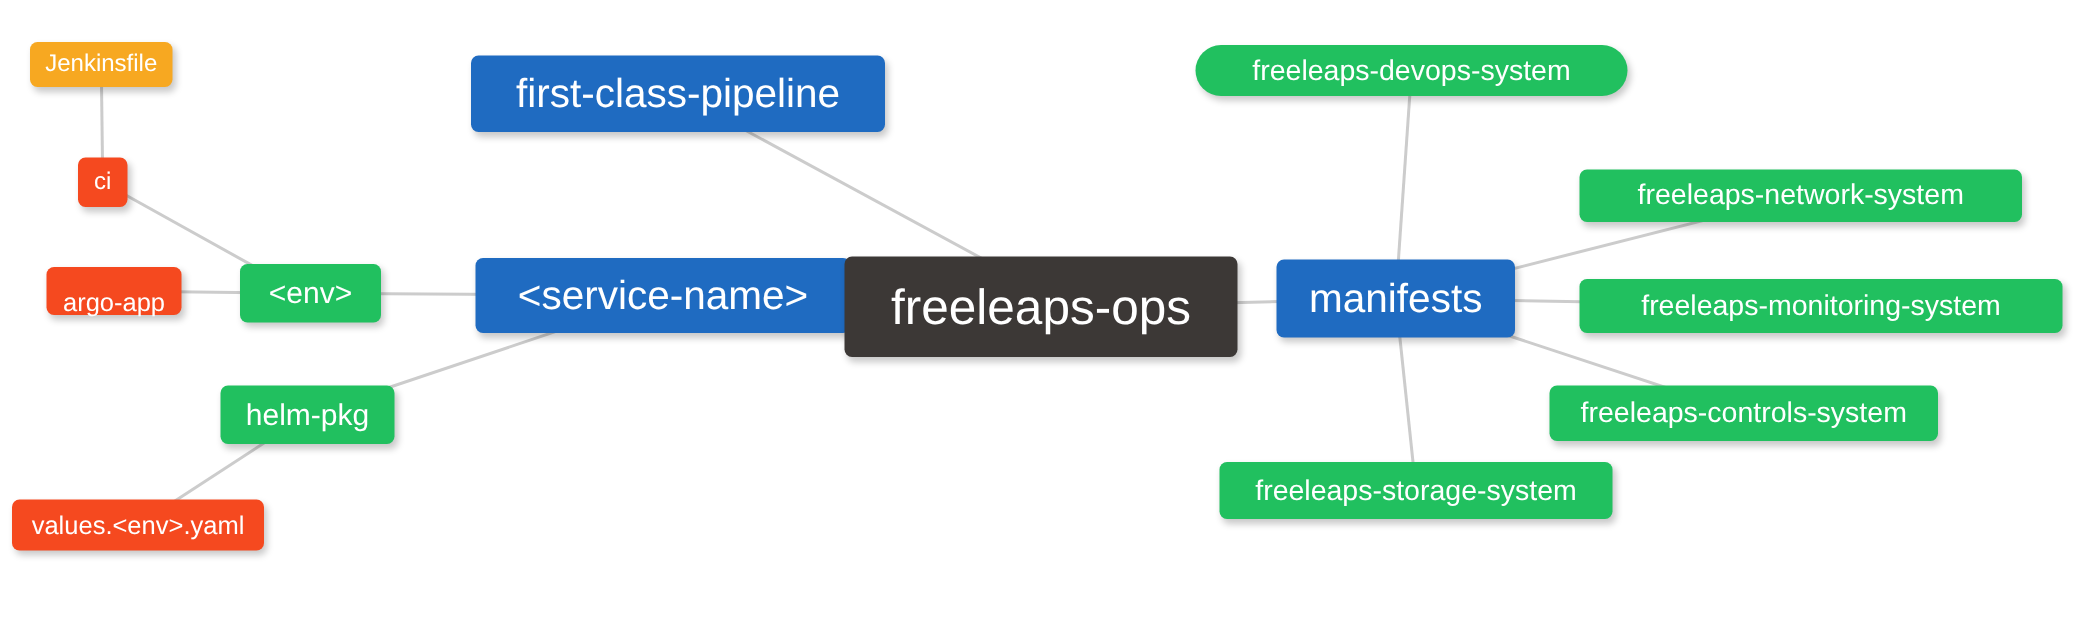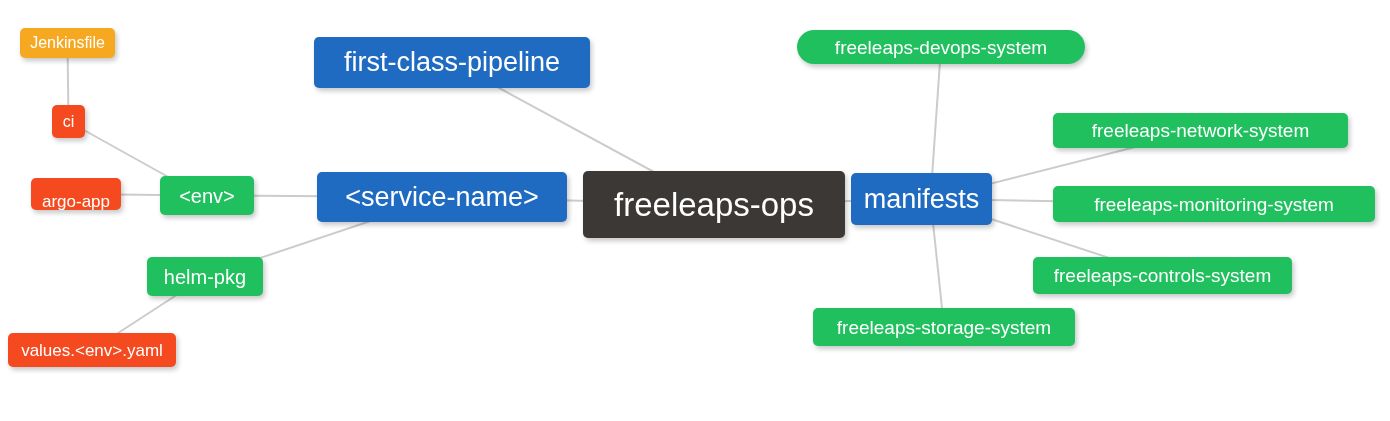--- a/index.html
+++ b/index.html
@@ -74,24 +74,24 @@
       </div>
       <div class="node" style="left: 8px; top: 333px; width: 168px; height: 34px; background: rgb(245, 73, 31); color: rgb(255, 255, 255); font-size: 17px;">
         <span>values.&lt;env&gt;.yaml</span>
       </div>
       <div class="node" style="left: 314px; top: 37px; width: 276px; height: 51px; background: rgb(31, 107, 193); color: rgb(255, 255, 255); font-size: 27px;">
         <span>first-class-pipeline</span>
       </div>
       <div class="node" style="left: 317px; top: 172px; width: 250px; height: 50px; background: rgb(31, 107, 193); color: rgb(255, 255, 255); font-size: 27px;">
         <span>&lt;service-name&gt;</span>
       </div>
-      <div class="node" style="left: 583px; top: 171px; width: 262px; height: 67px; background: rgb(60, 56, 54); color: rgb(255, 255, 255); font-size: 33px;">
+      <div class="node" style="left: 563px; top: 171px; width: 262px; height: 67px; background: rgb(60, 56, 54); color: rgb(255, 255, 255); font-size: 33px;">
         <span>freeleaps-ops</span>
       </div>
-      <div class="node" style="left: 851px; top: 173px; width: 141px; height: 52px; background: rgb(31, 107, 193); color: rgb(255, 255, 255); font-size: 27px;">
+      <div class="node" style="left: 851px; top: 173px; width: 159px; height: 52px; background: rgb(31, 107, 193); color: rgb(255, 255, 255); font-size: 27px;">
         <span>manifests</span>
       </div>
       <div class="node" style="left: 797px; top: 30px; width: 288px; height: 34px; background: rgb(33, 192, 95); color: rgb(255, 255, 255); font-size: 19px; border-radius: 17px;">
         <span>freeleaps-devops-system</span>
       </div>
       <div class="node" style="left: 1053px; top: 113px; width: 295px; height: 35px; background: rgb(33, 192, 95); color: rgb(255, 255, 255); font-size: 19px;">
         <span>freeleaps-network-system</span>
       </div>
       <div class="node" style="left: 1053px; top: 186px; width: 322px; height: 36px; background: rgb(33, 192, 95); color: rgb(255, 255, 255); font-size: 19px;">
         <span>freeleaps-monitoring-system</span>

